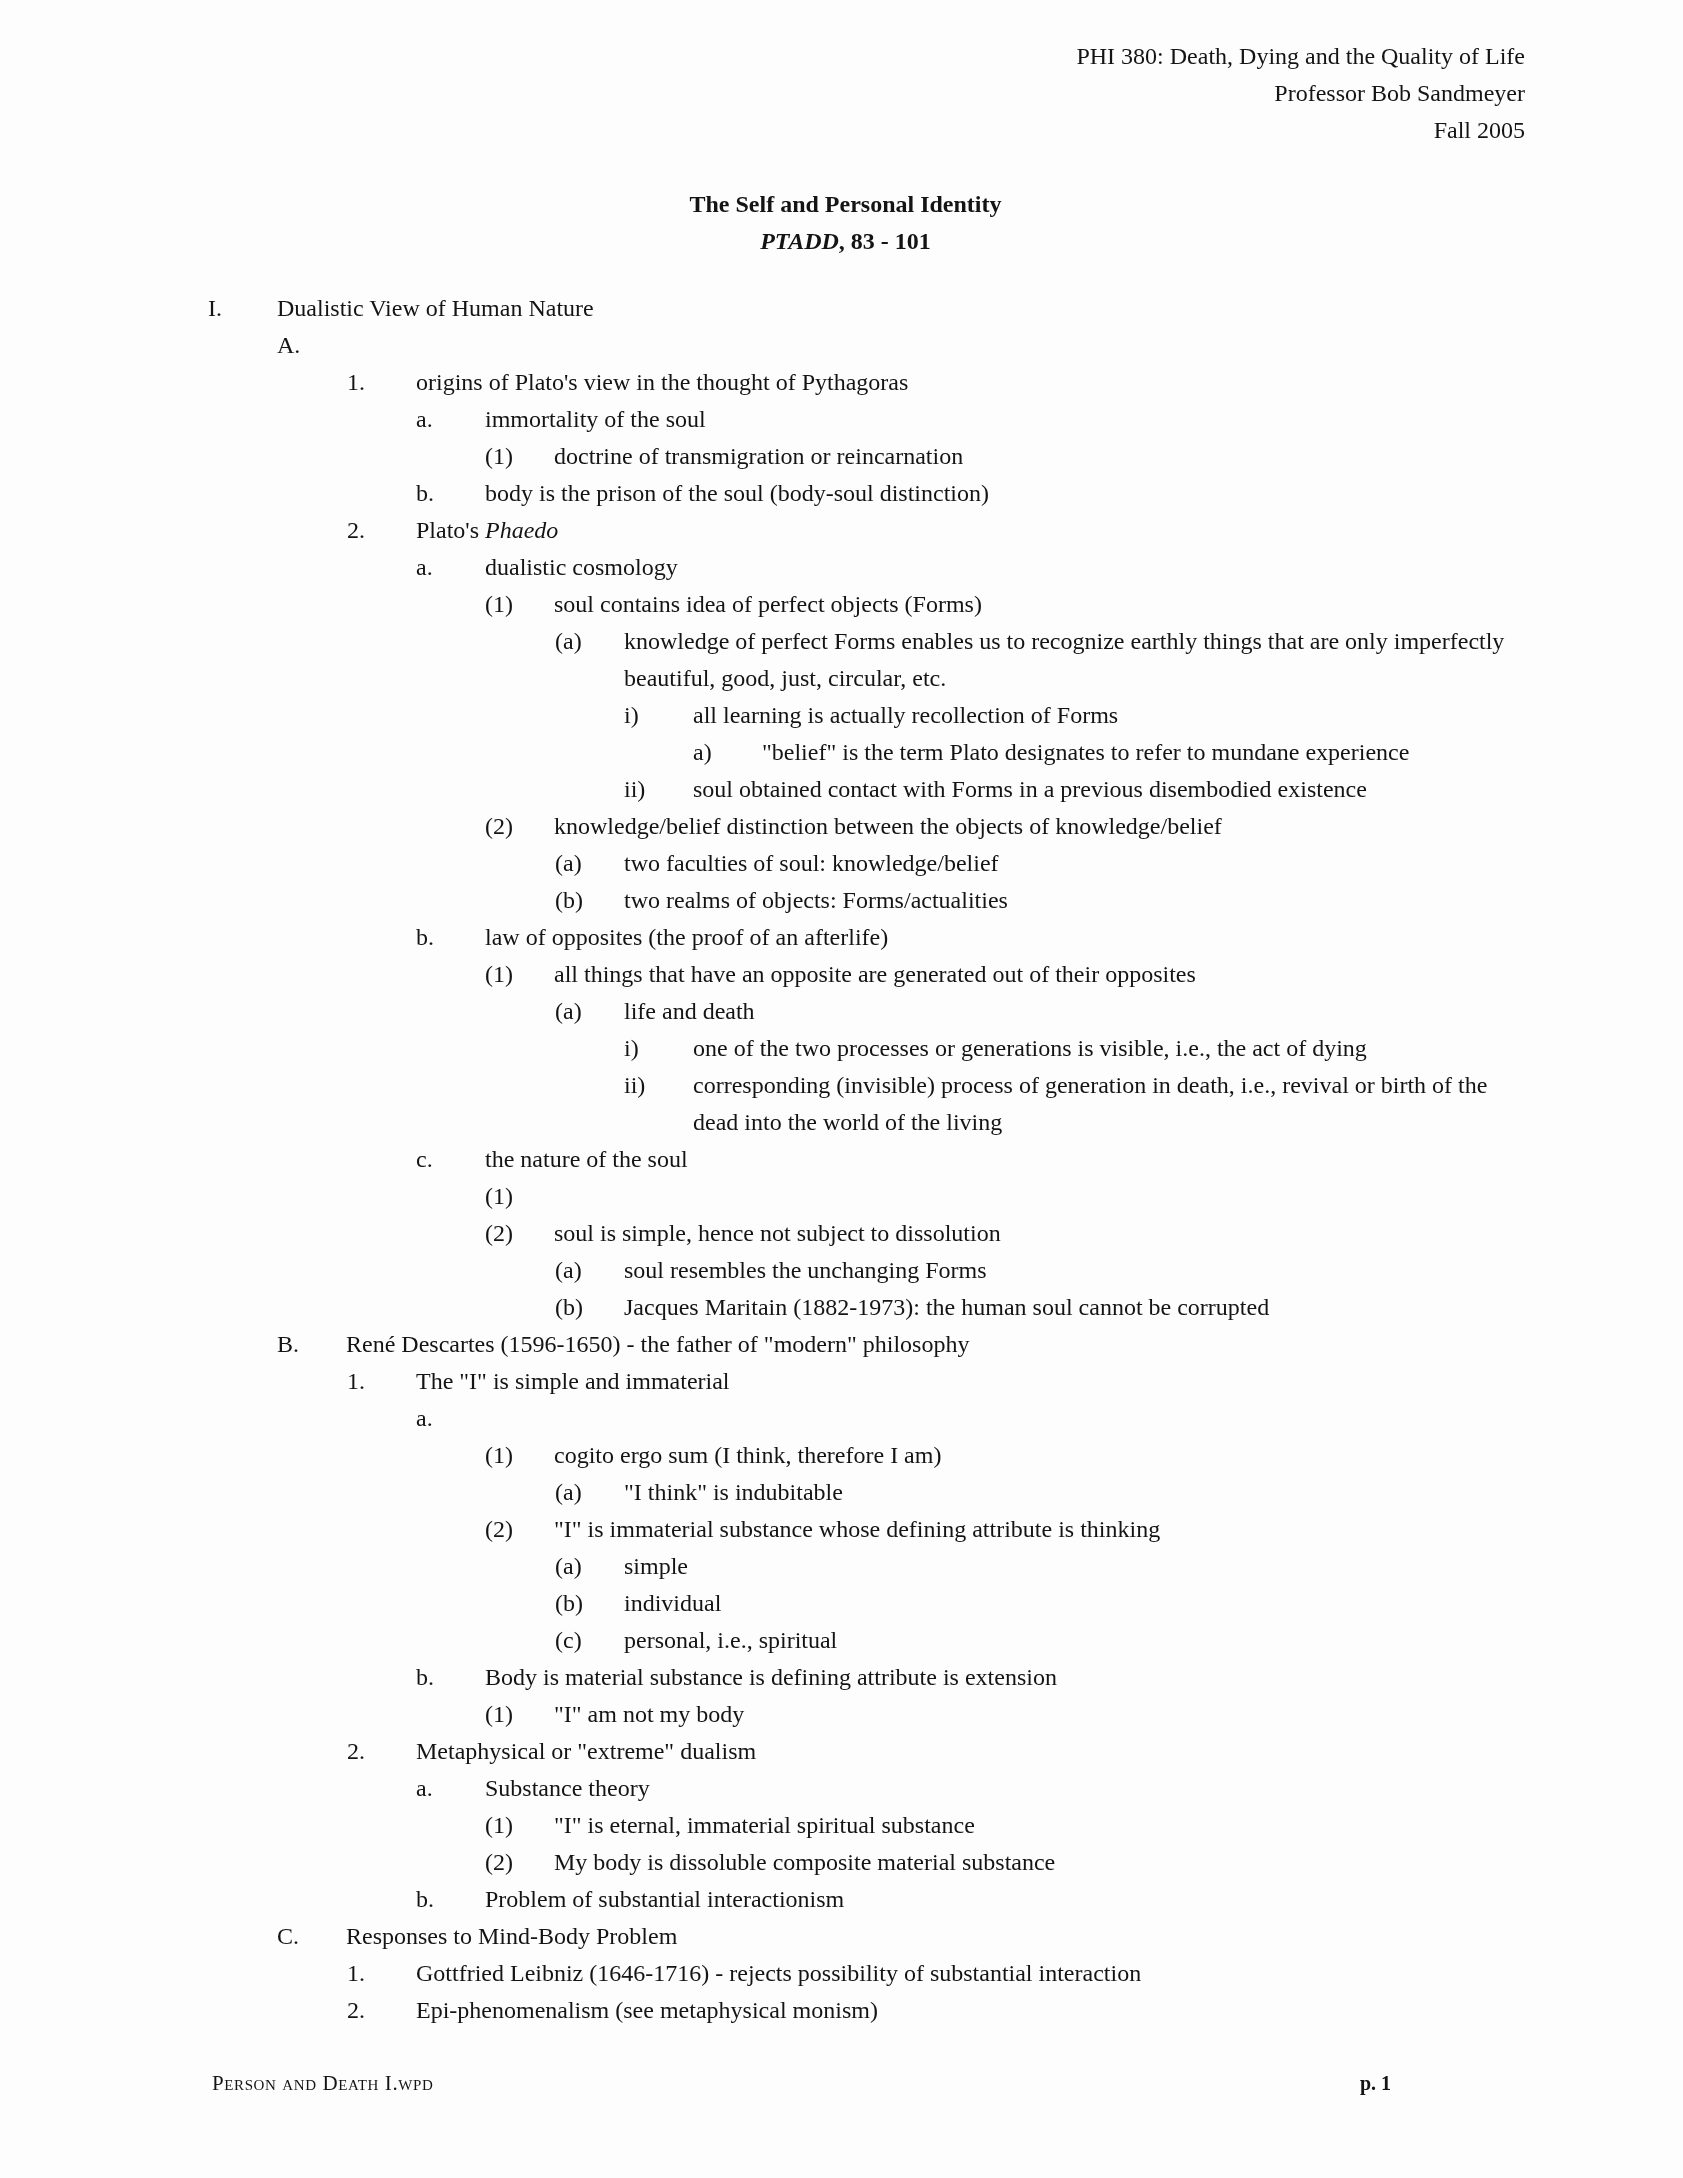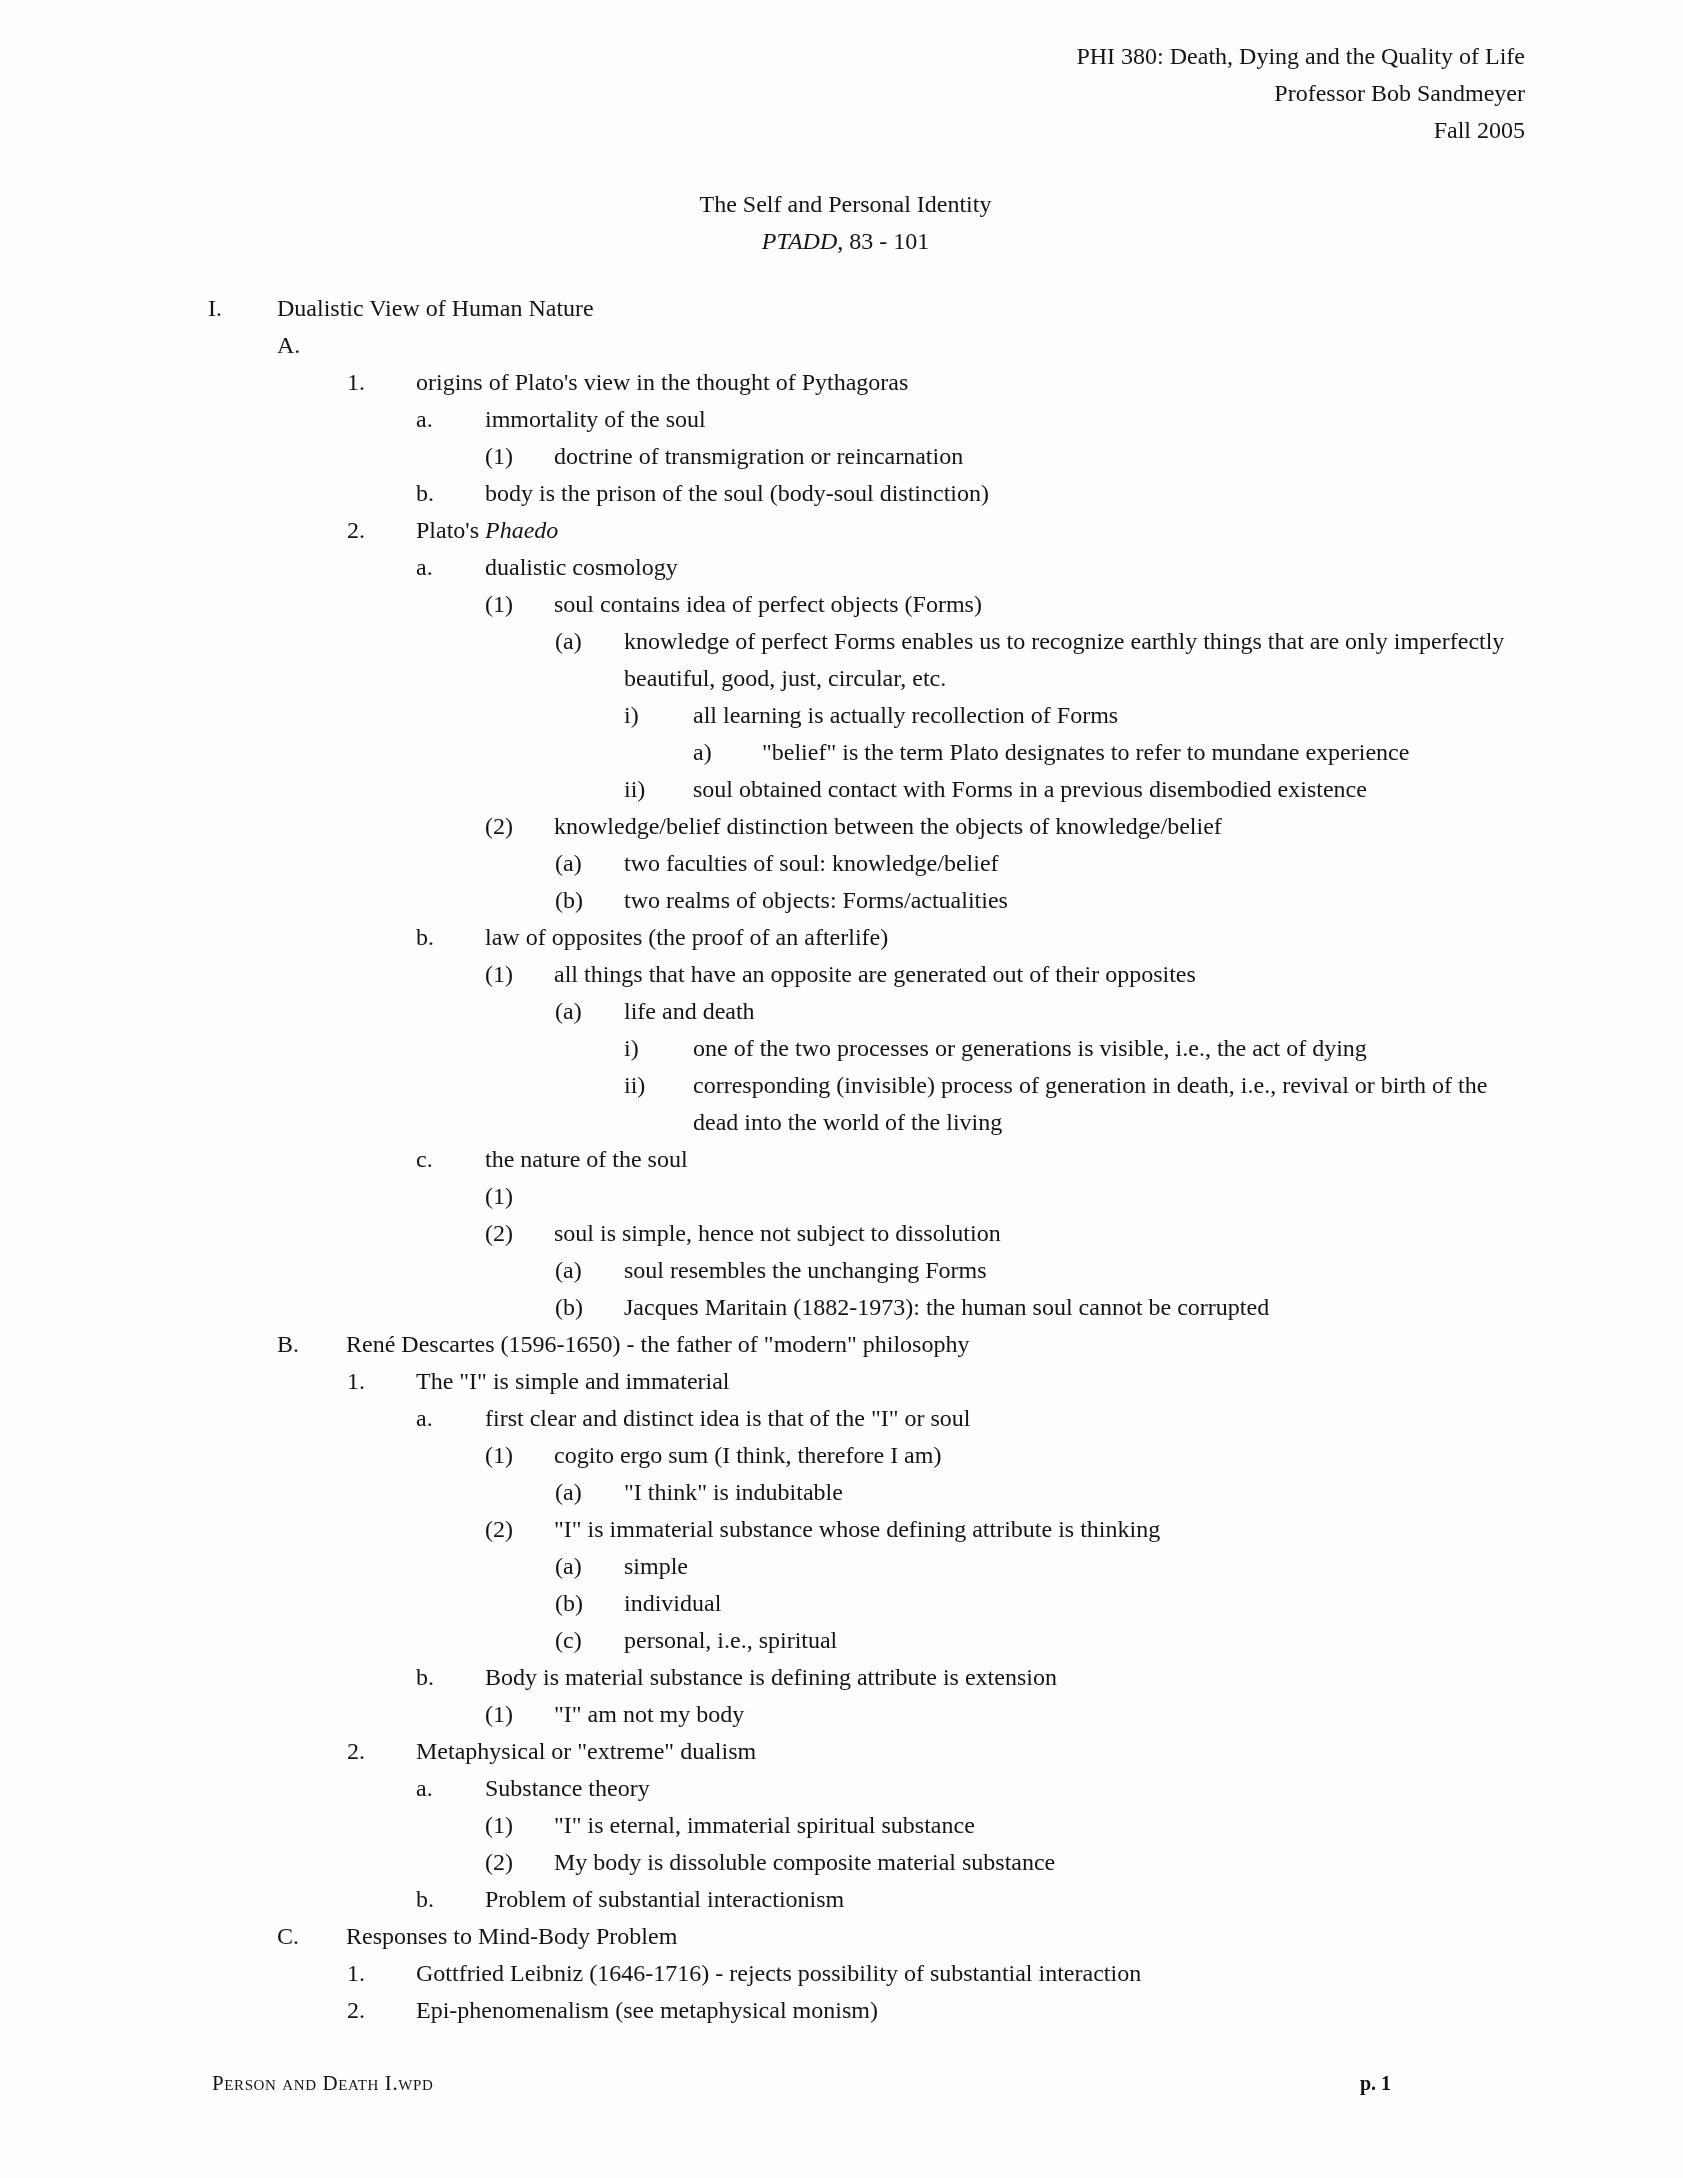--- a/index.html
+++ b/index.html
@@ -16,21 +16,21 @@
     padding: 38px 158px 0 0;
     text-align: right;
     font-size: 24px;
     line-height: 37px;
   }
   .title-block {
     margin-top: 37px;
     text-align: center;
     font-size: 24px;
     line-height: 37px;
-    font-weight: normal;
+    font-weight: bold;
     padding-left: 8px;
   }
   .title-abbrev { font-style: italic; }
   .outline {
     margin: 30px 139px 0 208px;
     font-size: 24px;
     line-height: 37px;
   }
   .item { display: flex; }
   .lbl { flex: 0 0 69px; }
@@ -178,21 +178,20 @@
     <div class="item" style="padding-left: 69px;">
       <span class="lbl">B.</span>
       <span class="txt"><span class="run">René Descartes (1596-1650) - the father of "modern" philosophy</span></span>
     </div>
     <div class="item" style="padding-left: 139px;">
       <span class="lbl">1.</span>
       <span class="txt"><span class="run">The "I" is simple and immaterial</span></span>
     </div>
     <div class="item" style="padding-left: 208px;">
       <span class="lbl">a.</span>
-      <span class="txt"><span class="run">first clear and distinct idea is that of the "I" or soul</span></span>
     </div>
     <div class="item" style="padding-left: 277px;">
       <span class="lbl">(1)</span>
       <span class="txt"><span class="run">cogito ergo sum (I think, therefore I am)</span></span>
     </div>
     <div class="item" style="padding-left: 347px;">
       <span class="lbl">(a)</span>
       <span class="txt"><span class="run">"I think" is indubitable</span></span>
     </div>
     <div class="item" style="padding-left: 277px;">

